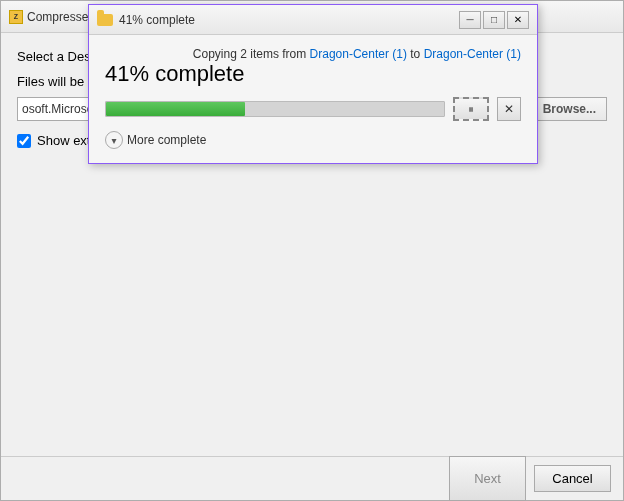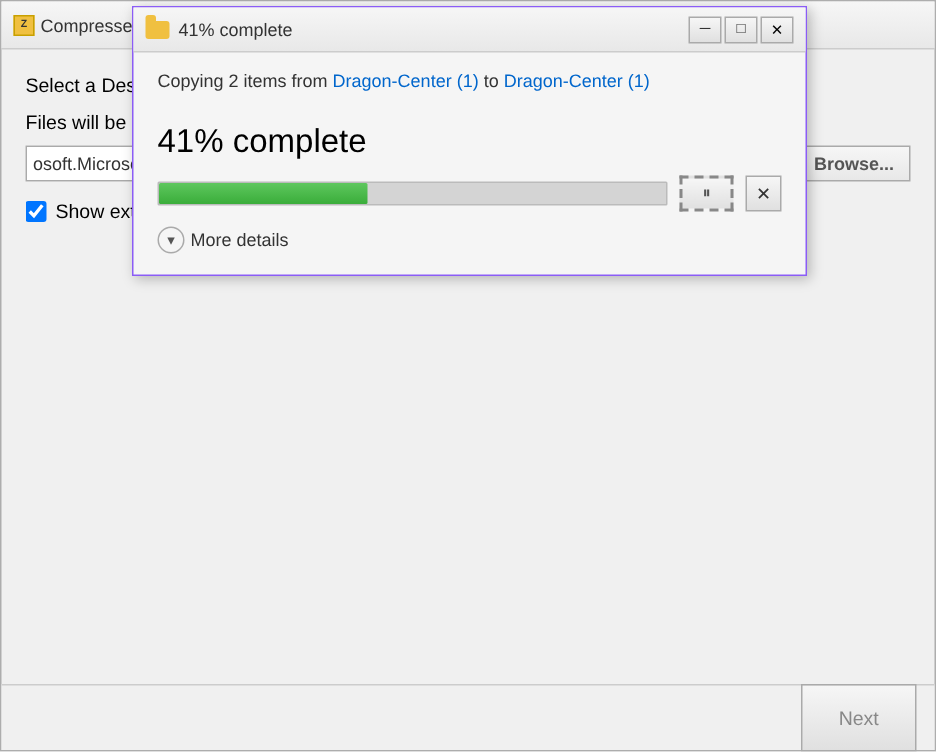--- a/index.html
+++ b/index.html
@@ -183,21 +183,22 @@
       color: #000;
     }
 
     .progress-body {
       padding: 12px 16px 14px;
     }
 
     .copying-text {
       font-size: 12px;
       color: #333;
-      margin-bottom: 20px;
+      margin-bottom: 0;
+      text-align: right;
     }
 
     .copying-text a {
       color: #0066cc;
       text-decoration: none;
     }
 
     .percent-text {
       font-size: 22px;
       font-weight: 300;
@@ -338,20 +339,21 @@
 
     <div class="checkbox-row">
       <input type="checkbox" checked="" style="">
       <label>Show extracted files when complete</label>
     </div>
 
   </div>
 
   <div class="bottom-bar">
     <button class="next-btn" disabled="">Next</button>
+    <button class="cancel-btn">Cancel</button>
   </div>
 
 </div>
 
 <div class="progress-dialog">
 
   <div class="progress-titlebar">
     <div class="progress-icon">
       <div class="folder-shape"></div>
     </div>
@@ -383,17 +385,17 @@
       </div>
       <div class="stop-btn">
         <span>✕</span>
       </div>
     </div>
 
     <div class="more-details-row">
       <div class="chevron-circle">
         <span>▾</span>
       </div>
-      <span class="more-details-text">More details</span>
+      <span class="more-details-text">More complete</span>
     </div>
 
   </div>
 </div>
 
 </body></html>

